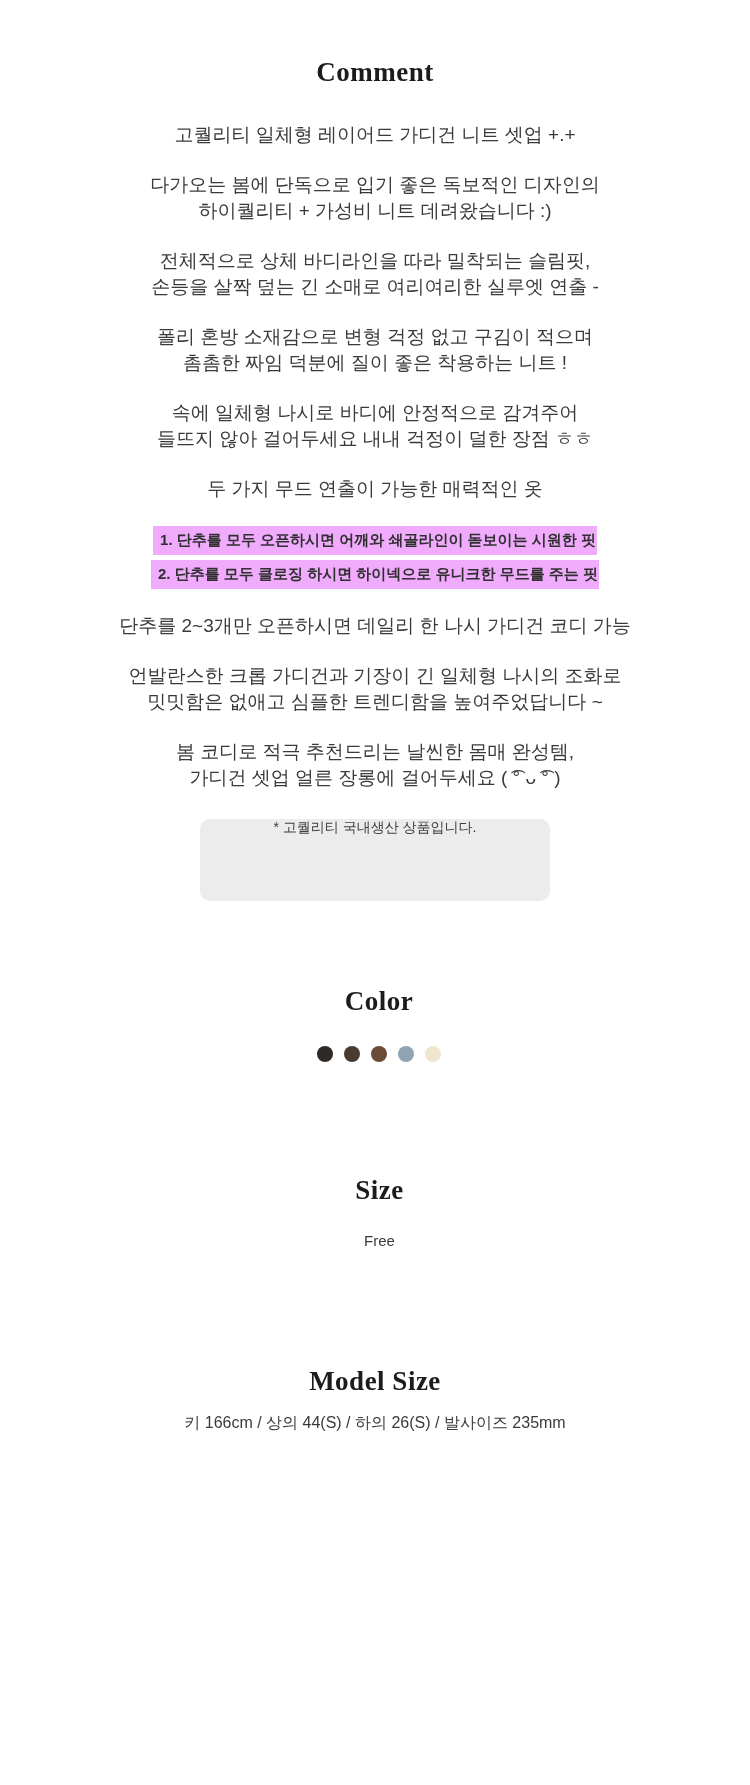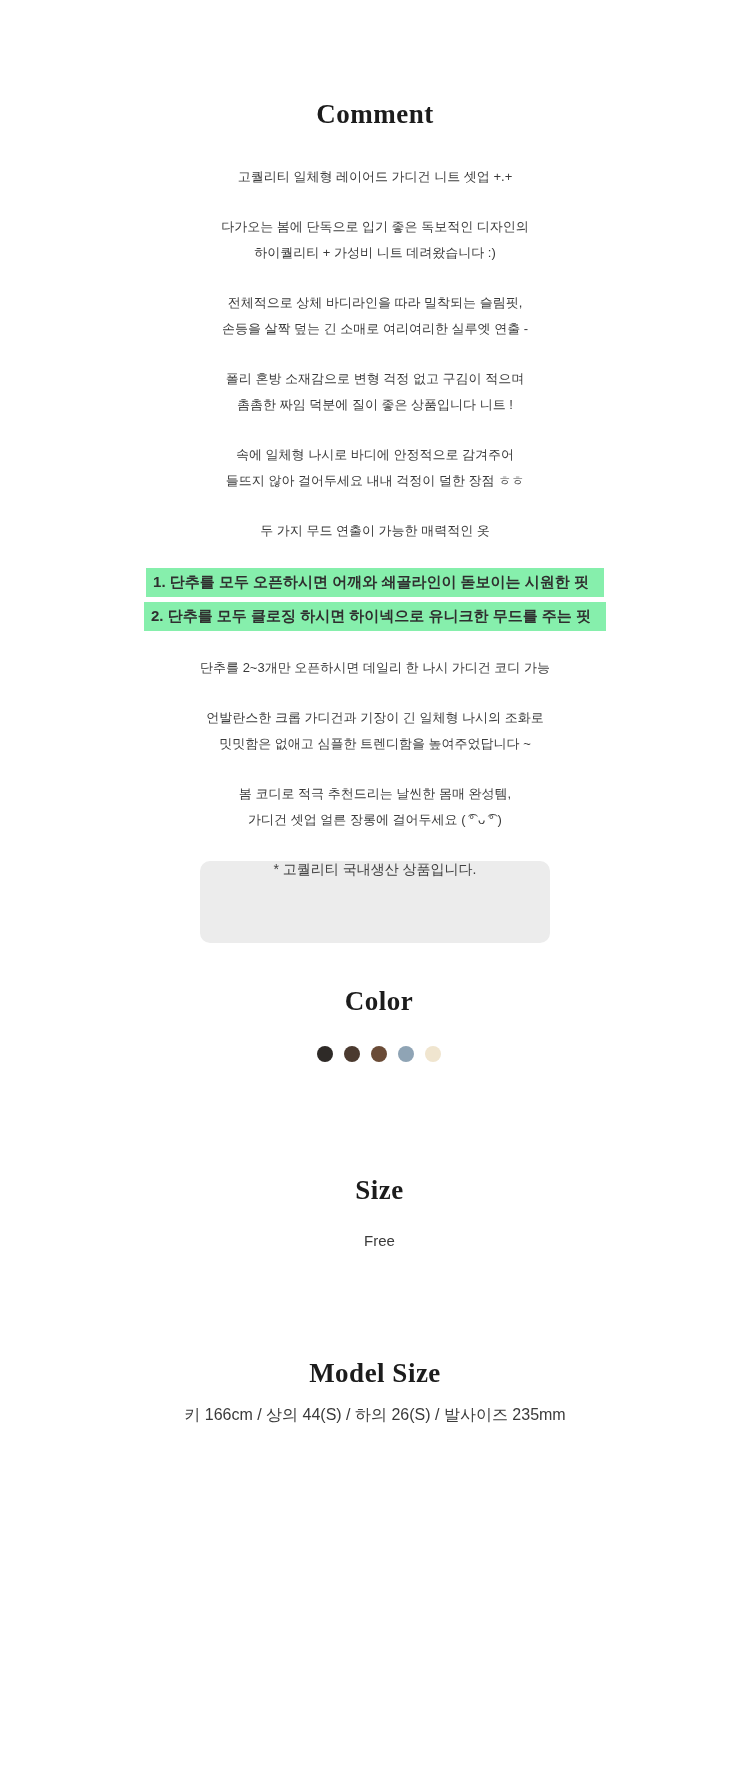--- a/index.html
+++ b/index.html
@@ -26,43 +26,43 @@
   .section-heading {
     font-family: "Liberation Serif", serif;
     font-weight: 700;
     text-align: center;
     color: #1c1c1c;
     letter-spacing: 0.5px;
   }
   #comment-heading {
     font-size: 27px;
     margin: 0;
-    padding-top: 99px;
+    padding-top: 57px;
   }
   #color-heading {
     font-size: 27px;
     margin: 0;
     padding-top: 0;
   }
   #size-heading {
     font-size: 27px;
     margin: 0;
   }
   #model-size-heading {
     font-size: 27px;
-    margin: 0;
+    margin: 8px;
   }
 
   
   .comment-body {
     margin-top: 34px;
     text-align: center;
   }
   .para {
-    font-size: 13px;
+    font-size: 19px;
     line-height: 26px;
     color: #3a3a3a;
     margin: 0 0 24px 0;
     text-align: center;
   }
   .para:last-child {
     margin-bottom: 0;
   }
   .para .line {
     display: block;
@@ -71,25 +71,25 @@
   
   .highlight-block {
     margin: 0 0 24px 0;
     display: flex;
     flex-direction: column;
     align-items: center;
     gap: 5px;
   }
   .hl-line {
     display: inline-block;
-    background: #86efac;
+    background: #f0abfc;
     color: #2f2f2f;
     font-size: 15px;
     line-height: 22px;
-    padding: 3px 15px 4px 7px;
+    padding: 3px 1px 4px 7px;
     font-weight: 600;
     white-space: nowrap;
   }
 
   
   .note-box {
     width: 350px;
     margin: 28px auto 0 auto;
     background: #ececec;
     border-radius: 10px;
@@ -172,21 +172,21 @@
         <span class="line">하이퀄리티 + 가성비 니트 데려왔습니다 :)</span>
       </p>
 
       <p class="para">
         <span class="line">전체적으로 상체 바디라인을 따라 밀착되는 슬림핏,</span>
         <span class="line">손등을 살짝 덮는 긴 소매로 여리여리한 실루엣 연출 -</span>
       </p>
 
       <p class="para">
         <span class="line">폴리 혼방 소재감으로 변형 걱정 없고 구김이 적으며</span>
-        <span class="line">촘촘한 짜임 덕분에 질이 좋은 상품입니다 니트 !</span>
+        <span class="line">촘촘한 짜임 덕분에 질이 좋은 착용하는 니트 !</span>
       </p>
 
       <p class="para">
         <span class="line">속에 일체형 나시로 바디에 안정적으로 감겨주어</span>
         <span class="line">들뜨지 않아 걸어두세요 내내 걱정이 덜한 장점 ㅎㅎ</span>
       </p>
 
       <p class="para">
         <span class="line">두 가지 무드 연출이 가능한 매력적인 옷</span>
       </p>

